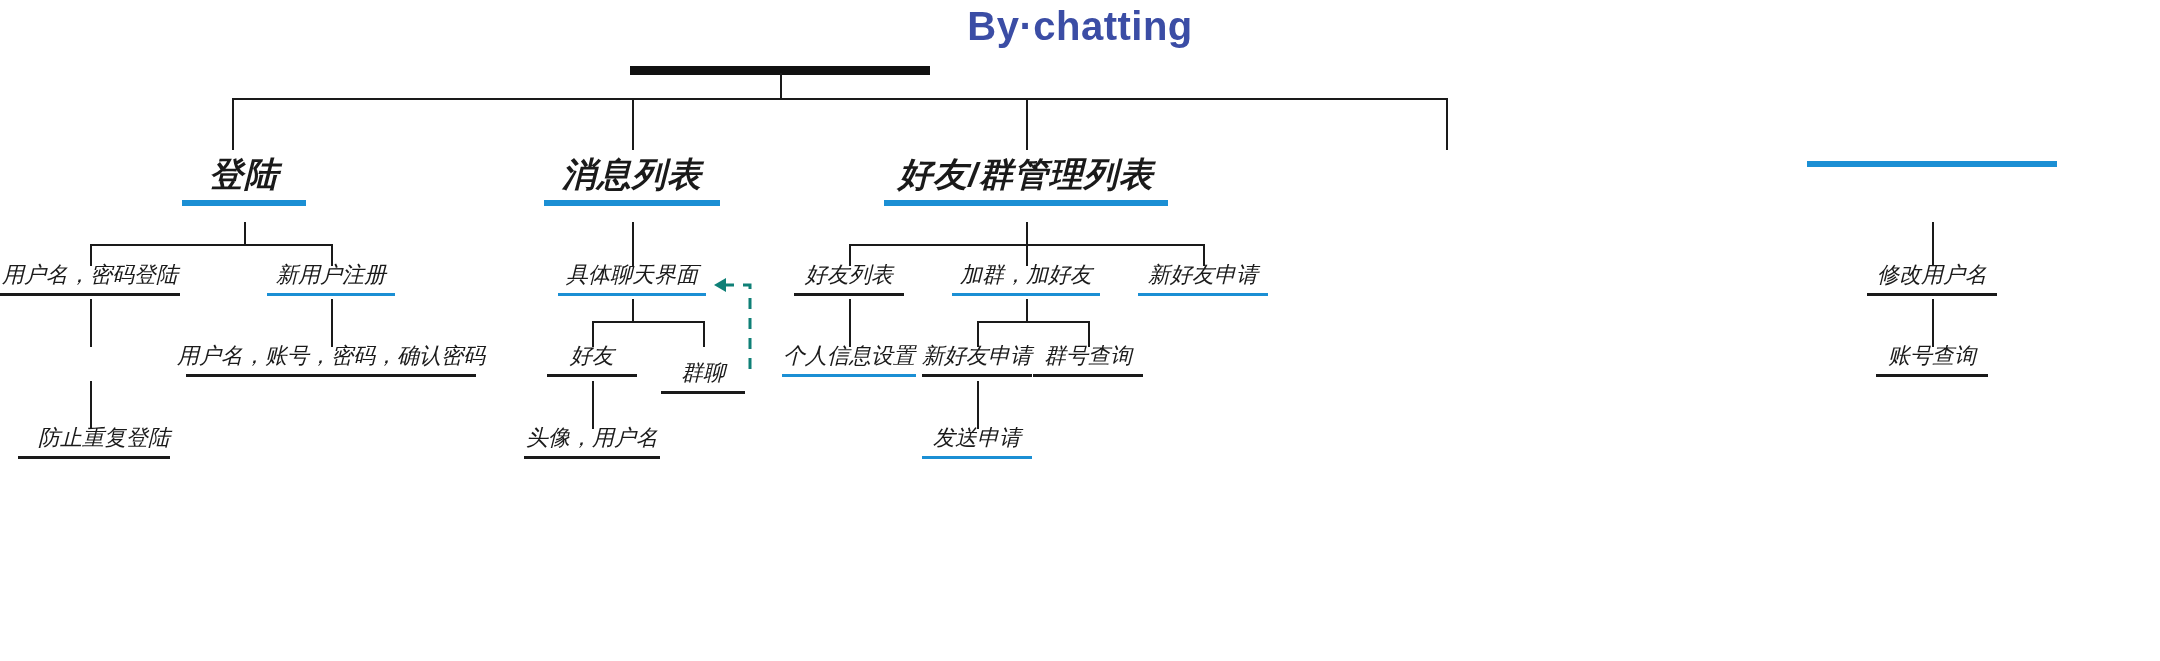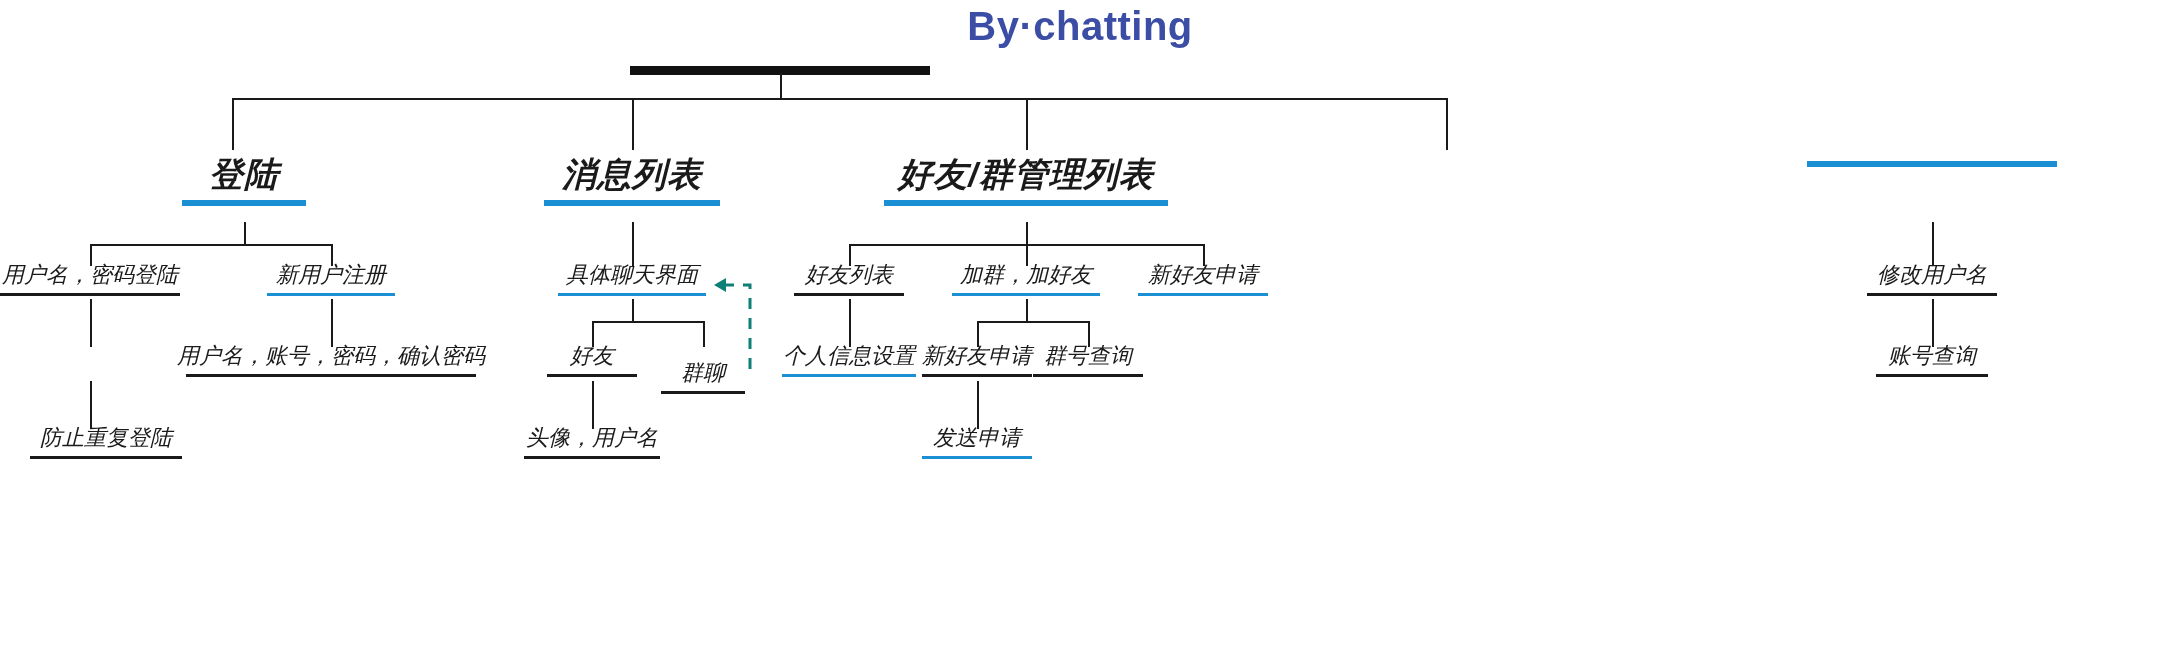--- a/index.html
+++ b/index.html
@@ -220,21 +220,21 @@
 
   <div class="node lvl3" style="left:1932px; top:343px;">
     <span class="txt">账号查询</span>
     <span class="rule" style="width:112px;"></span>
   </div>
 
   <div class="conn v" style="left:90px; top:381px; height:48px;"></div>
   <div class="conn v" style="left:592px; top:381px; height:48px;"></div>
   <div class="conn v" style="left:977px; top:381px; height:48px;"></div>
 
-  <div class="node lvl4" style="left:106px; top:425px;">
+  <div class="node lvl4" style="left:94px; top:425px;text-align:right;">
     <span class="txt">防止重复登陆</span>
     <span class="rule" style="width:152px;"></span>
   </div>
 
   <div class="node lvl4" style="left:592px; top:425px;">
     <span class="txt">头像，用户名</span>
     <span class="rule" style="width:136px;"></span>
   </div>
 
   <div class="node lvl4 blue" style="left:977px; top:425px;">

